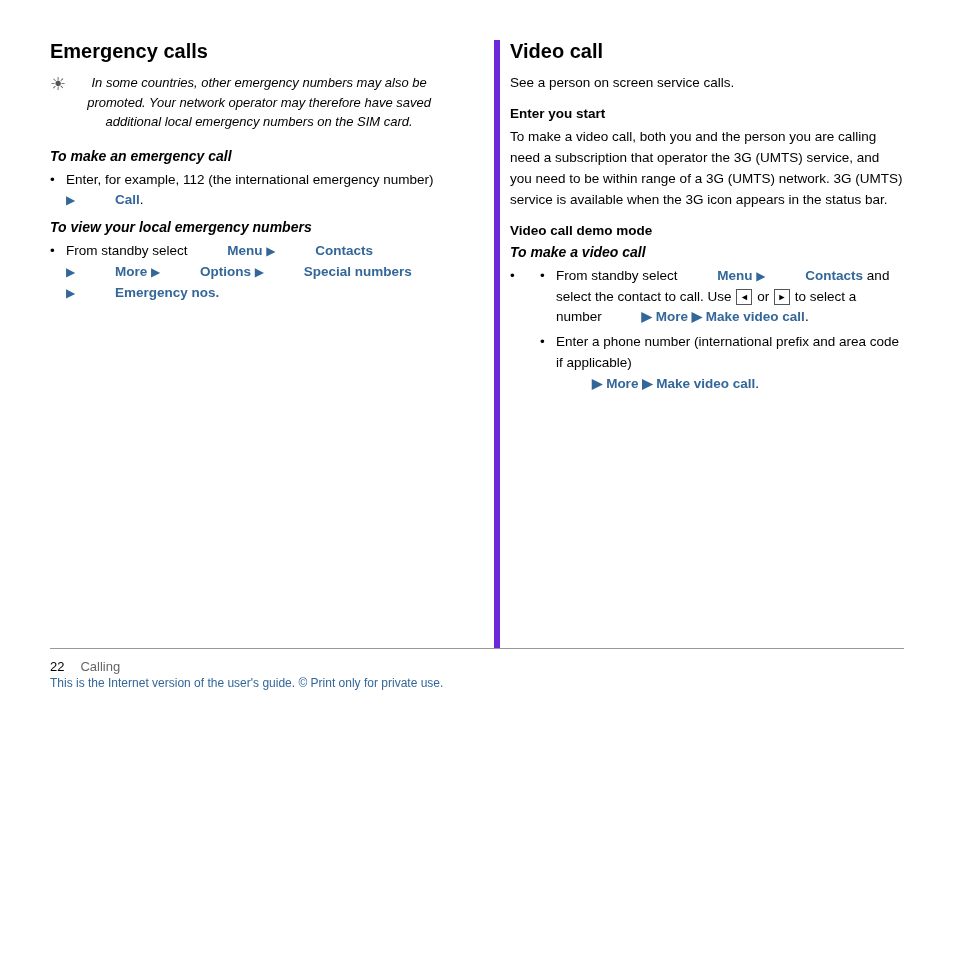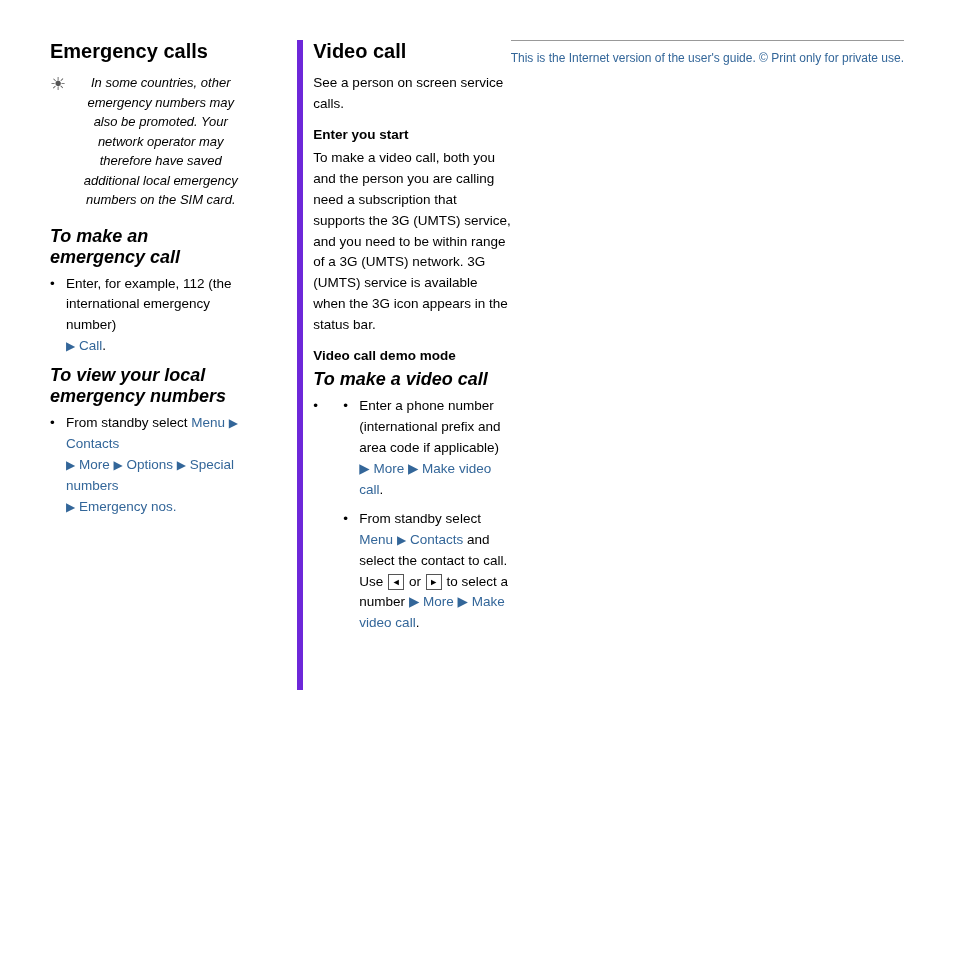--- a/index.html
+++ b/index.html
@@ -14,21 +14,21 @@
       font-family: Arial, Helvetica, sans-serif;
       font-size: 14px;
       color: #000000;
       overflow: hidden;
     }
     .page-container {
       width: 954px;
       height: 720px;
       padding: 40px 50px 30px 50px;
       display: flex;
-      flex-direction: row;
+      flex-direction: column;
     }
     .content-area {
       display: flex;
       flex: 1;
       gap: 40px;
     }
     .left-column {
       flex: 1;
       padding-right: 10px;
     }
@@ -62,21 +62,21 @@
     .tip-text {
       font-style: italic;
       font-size: 13px;
       line-height: 1.5;
       color: #000;
       text-align: center;
     }
     .sub-heading {
       font-weight: bold;
       font-style: italic;
-      font-size: 18px;
+      font-size: 14px;
       margin-bottom: 6px;
       margin-top: 4px;
     }
     .sub-heading-bold {
       font-weight: bold;
       font-style: normal;
       font-size: 13.5px;
       margin-bottom: 6px;
       margin-top: 12px;
     }
@@ -96,21 +96,22 @@
       content: "•";
       position: absolute;
       left: 0;
       top: 0;
     }
     ul.bullet-list li ul.bullet-list {
       margin-top: 4px;
     }
     .menu-link {
       color: #336699;
-      font-weight: normal;
+      font-weight: bold;
+      margin-left: 36px;
     }
     .arrow {
       font-size: 12px;
       color: #336699;
     }
     .footer {
       border-top: 1px solid #999;
       padding-top: 10px;
       display: flex;
       flex-direction: column;
@@ -176,46 +177,50 @@
           <span class="menu-link">Emergency nos.</span>
         </li>
       </ul>
     </div>
 
     <div class="right-column">
       <h2 class="section-title">Video call</h2>
       <p>See a person on screen service calls.</p>
 
       <div class="sub-heading-bold">Enter you start</div>
-      <p>To make a video call, both you and the person you are calling need a subscription that supports the 3G (UMTS) service, and you need to be within range of a 3G (UMTS) network. 3G (UMTS) service is available when the 3G icon appears in the status bar.</p>
+      <p>To make a video call, both you and the person you are calling need a subscription that operator the 3G (UMTS) service, and you need to be within range of a 3G (UMTS) network. 3G (UMTS) service is available when the 3G icon appears in the status bar.</p>
 
       <div class="sub-heading-bold">Video call demo mode</div>
 
       <div class="sub-heading">To make a video call</div>
       <ul class="bullet-list">
         <li>
           <ul class="bullet-list" style="margin-top:6px; padding-left: 14px;">
-            <li style="margin-bottom:8px;">
-              <span>Enter a phone number (international prefix and area code if applicable)</span><br>
-              <span class="menu-link">▶ More ▶ Make video call</span>.
-            </li>
             <li>
               <span>From standby select</span>
               <span class="menu-link">Menu</span>
               <span class="arrow">▶</span>
               <span class="menu-link">Contacts</span>
               <span>and select the contact to call. Use</span>
               <span class="inline-icon">◄</span>
               <span>or</span>
               <span class="inline-icon">►</span>
               <span>to select a number</span>
               <span class="menu-link">▶ More ▶ Make video call</span>.
             </li>
+            <li style="margin-bottom:8px;">
+              <span>Enter a phone number (international prefix and area code if applicable)</span><br>
+              <span class="menu-link">▶ More ▶ Make video call</span>.
+            </li>
           </ul>
         </li>
       </ul>
     </div>
   </div>
 
   <div class="footer">
+    <div style="display:flex; gap:16px; align-items:baseline;">
+      <span class="footer-page-num">22</span>
+      <span style="font-size:13px; color:#666;">Calling</span>
+    </div>
     <span class="footer-disclaimer">This is the Internet version of the user's guide. © Print only for private use.</span>
   </div>
 </div>
 
 </body></html>

